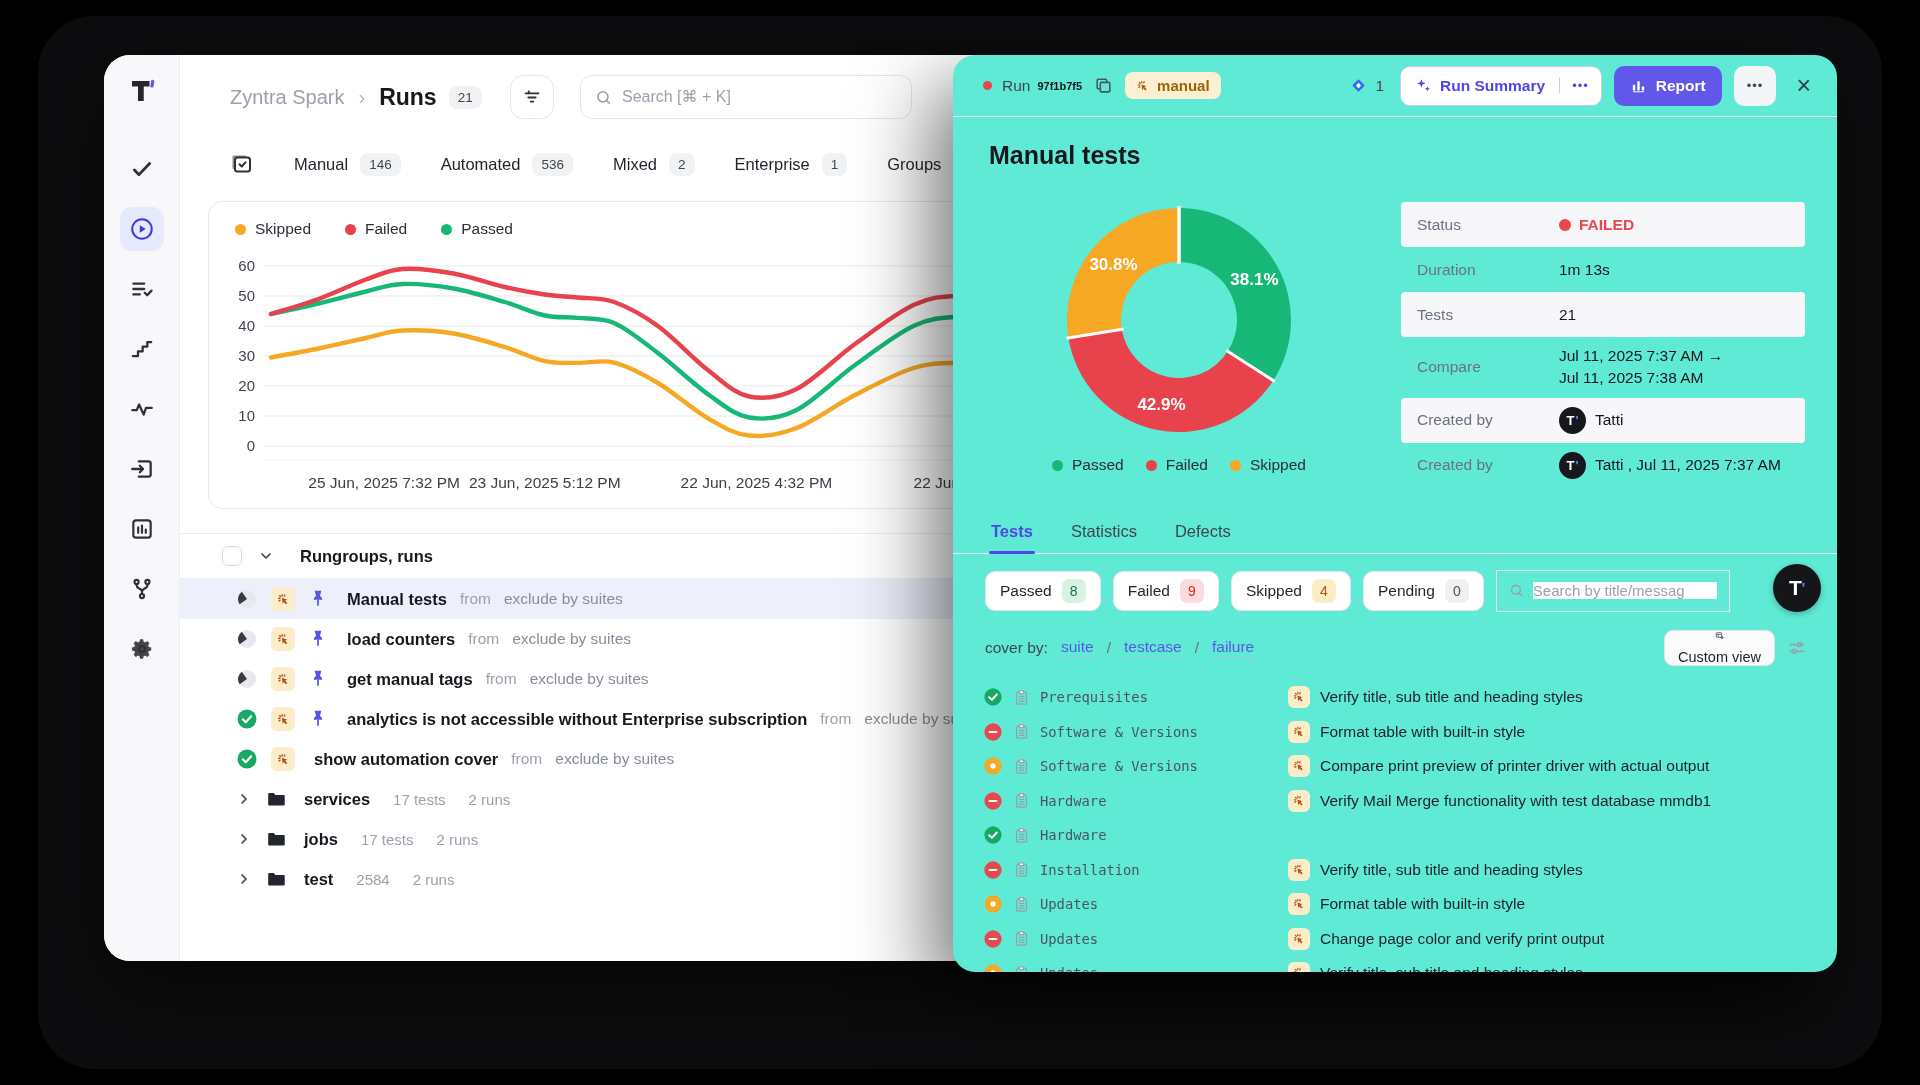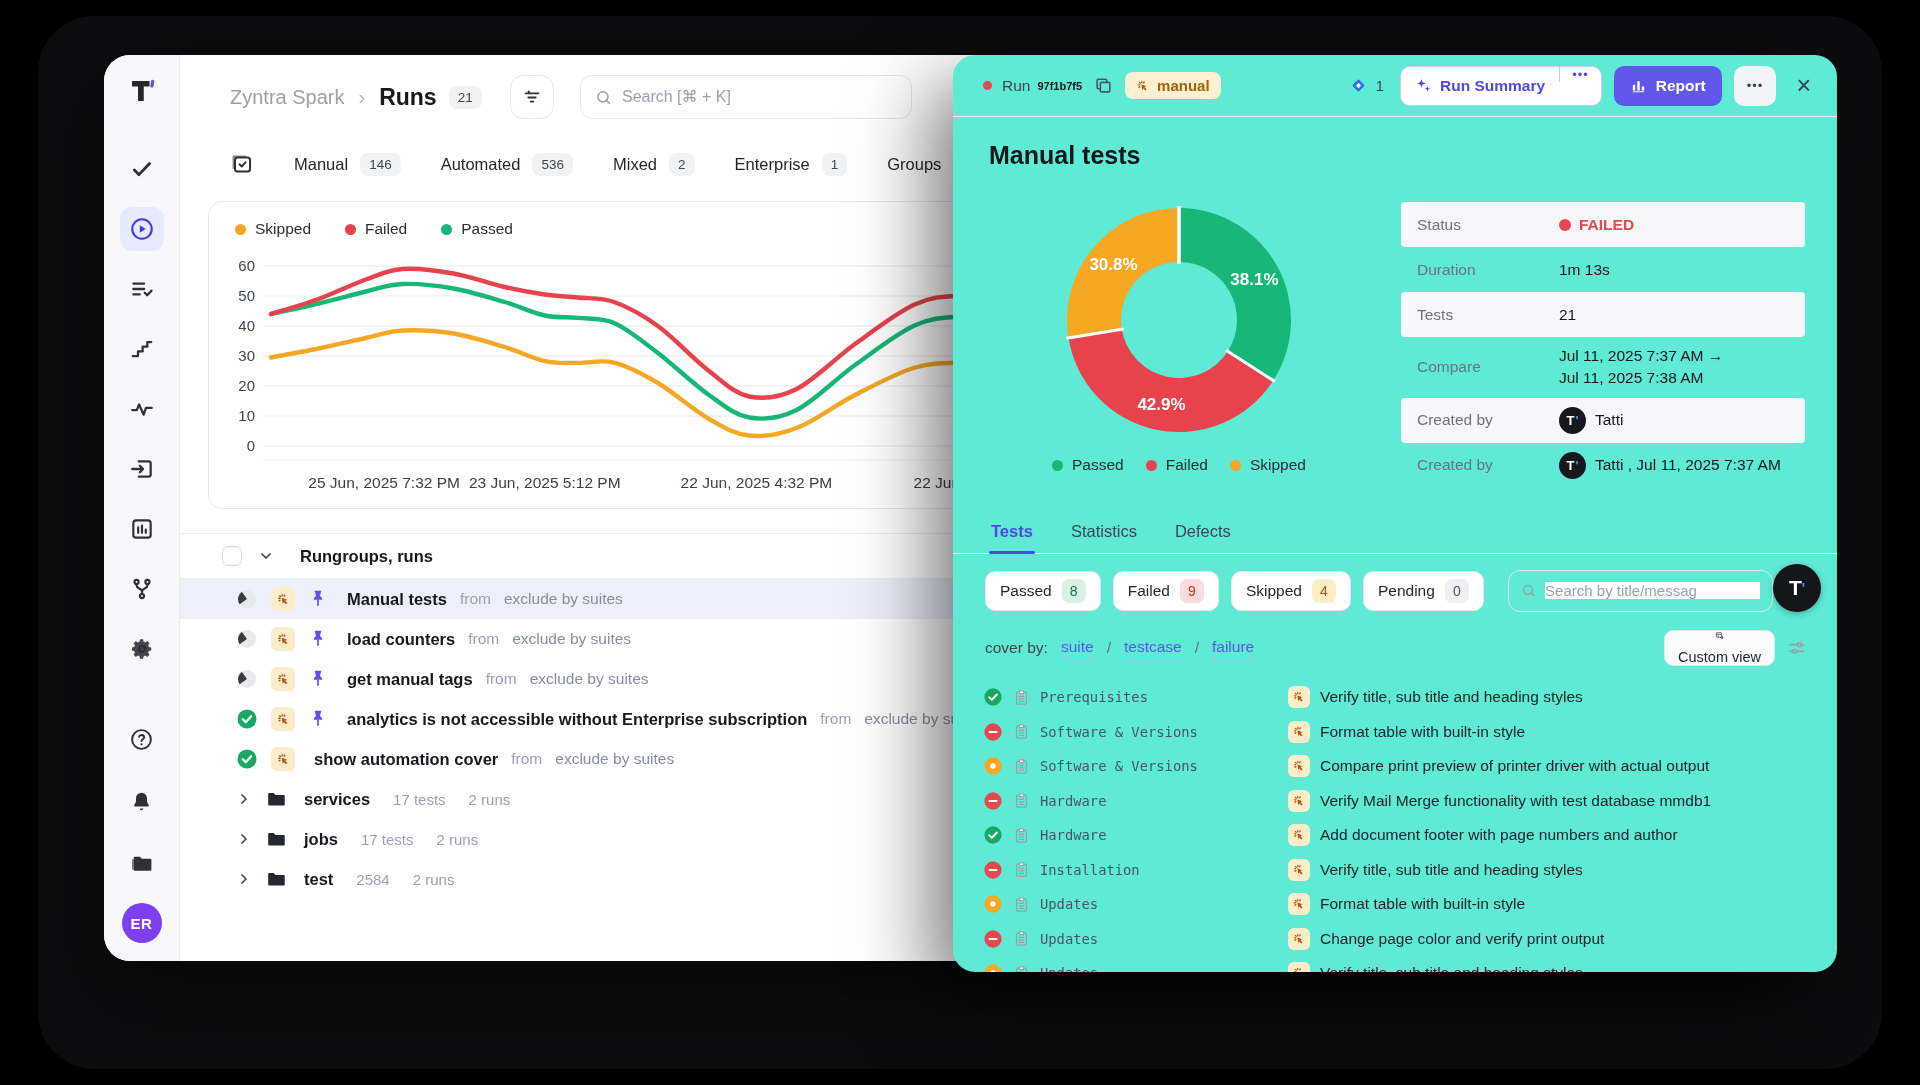--- a/index.html
+++ b/index.html
@@ -53,21 +53,21 @@
 
   
   .panel { position:absolute; left:953px; top:55px; width:884px; height:917px; background:#5eead4; border-radius:22px; box-shadow:-20px 30px 80px rgba(0,0,0,.55); overflow:hidden; z-index:5; }
   .panel-header { display:flex; align-items:center; height:62px; border-bottom:1px solid #ebedf0; padding:0 26px 0 30px; }
   .run-dot { width:9px; height:9px; border-radius:50%; background:#e5484d; margin-right:10px; }
   .run-label { font-size:15.5px; color:#3f4650; margin-right:7px; }
   .run-id { font-size:11px; font-weight:bold; color:#16181d; margin-right:12px; }
   .badge-manual { display:flex; align-items:center; gap:7px; background:#fcf0d2; border-radius:8px; padding:5px 11px; font-size:15px; color:#a16207; font-weight:bold; margin-left:12px; }
   .ph-right { margin-left:auto; display:flex; align-items:center; gap:12px; }
   .diamond-count { font-size:15.5px; color:#3f4650; display:flex; align-items:center; gap:7px; margin-right:4px; }
-  .split-btn { display:flex; align-items:flex-start; border:1px solid #c9c8f6; border-radius:10px; overflow:hidden; background:#fff; }
+  .split-btn { display:flex; align-items:center; border:1px solid #c9c8f6; border-radius:10px; overflow:hidden; background:#fff; }
   .split-main { display:flex; align-items:center; gap:8px; padding:0 14px; height:38px; font-size:15.5px; font-weight:bold; color:#4f46e5; }
   .split-more { display:flex; align-items:center; padding:0 12px; border-left:1px solid #c9c8f6; color:#4f46e5; font-size:13px; letter-spacing:1px; }
   .report-btn { display:flex; align-items:center; gap:9px; background:#6157e8; color:#fff; border-radius:10px; height:40px; padding:0 16px; font-size:15.5px; font-weight:bold; }
   .more-btn { background:#f3f4f6; border-radius:10px; height:40px; padding:0 13px; display:flex; align-items:center; color:#3f4650; font-size:13px; letter-spacing:1px; }
   .close-x { font-size:25px; color:#374151; margin-left:8px; line-height:1; }
 
   .panel-title { font-size:25px; font-weight:bold; color:#16181d; margin:24px 0 0 36px; }
 
   .overview { display:flex; margin-top:24px; }
   .donut-col { margin-left:100px; width:252px; flex:none; }
@@ -85,21 +85,21 @@
   .mini-avatar .tick { color:#5b8cf7; font-weight:bold; margin-left:1px; }
 
   .panel-tabs { display:flex; gap:34px; padding:0 36px; margin-top:26px; border-bottom:1px solid #ebedf0; }
   .ptab { font-size:16.5px; color:#3f4650; padding:8px 2px 12px; position:relative; }
   .ptab.active { color:#4f46e5; font-weight:bold; }
   .ptab.active::after { content:""; position:absolute; left:0; right:0; bottom:-1px; height:3px; background:#4f46e5; border-radius:2px; }
 
   .filters-row { display:flex; align-items:center; gap:12px; padding:16px 0 0 32px; position:relative; }
   .filter-chip { display:flex; align-items:center; gap:10px; border:1px solid #e4e6ea; border-radius:10px; height:40px; padding:0 14px; font-size:15.5px; color:#1f232a; background:#fff; }
   .chip-count { min-width:24px; height:24px; border-radius:7px; display:flex; align-items:center; justify-content:center; font-size:14px; padding:0 6px; }
-  .psearch { display:flex; align-items:center; gap:9px; border:1px solid #e4e6ea; border-radius:12px; height:42px; width:265px; padding:0 12px; margin-left:12px; }
+  .psearch { display:flex; align-items:center; gap:9px; border:1px solid #e4e6ea; border-radius:0; height:42px; width:234px; padding:0 12px; }
   .psearch input { border:none; outline:none; width:100%; font-size:15px; color:#3f4650; font-family:"Liberation Sans",sans-serif; }
   .psearch input::placeholder { color:#9ba1ac; }
   .big-avatar { position:absolute; right:16px; top:10px; width:48px; height:48px; border-radius:50%; background:#141619; color:#fff; font-weight:bold; font-size:21px; display:flex; align-items:center; justify-content:center; box-shadow:0 2px 6px rgba(0,0,0,.25); }
   .big-avatar .tick { color:#5b8cf7; font-size:14px; vertical-align:top; }
 
   .sort-row { display:flex; align-items:center; padding:18px 30px 0 32px; font-size:15.5px; color:#3f4650; }
   .sort-link { color:#5d55e7; border-bottom:1.6px dashed #b9b6f3; margin:0 13px; padding-bottom:1px; }
   .sort-sep { color:#6b7280; }
   .custom-view { margin-left:auto; display:flex; align-items:center; gap:9px; border:1px solid #e4e6ea; border-radius:9px; height:36px; padding:0 13px; font-size:14.5px; color:#1f232a; background:#fbfbfc;flex-direction:column; }
   .sliders-ic { margin-left:12px; color:#9aa0aa; }
@@ -177,42 +177,20 @@
               <path d="M7 7.4v1.4c0 3 5 2.6 5 5.6v2.1M17 7.4v1.4c0 3-5 2.6-5 5.6"></path>
             </svg>
         </div>
         <div class="side-item">
           <svg width="26" height="26" viewBox="0 0 24 24" fill="currentColor">
               <path d="M12 8.2a3.8 3.8 0 1 0 0 7.6 3.8 3.8 0 0 0 0-7.6zm0 5.6a1.8 1.8 0 1 1 0-3.6 1.8 1.8 0 0 1 0 3.6z"></path>
               <path d="M20.5 13.4v-2.8l-2.2-.5a6.6 6.6 0 0 0-.6-1.5l1.2-1.9-2-2-1.9 1.2a6.6 6.6 0 0 0-1.5-.6L13 3.1h-2.8l-.5 2.2c-.53.14-1.03.34-1.5.6L6.3 4.7l-2 2 1.2 1.9c-.26.47-.46.97-.6 1.5l-2.2.5v2.8l2.2.5c.14.53.34 1.03.6 1.5l-1.2 1.9 2 2 1.9-1.2c.47.26.97.46 1.5.6l.5 2.2H13l.5-2.2a6.6 6.6 0 0 0 1.5-.6l1.9 1.2 2-2-1.2-1.9c.26-.47.46-.97.6-1.5l2.2-.5z" fill-opacity=".9"></path>
             </svg>
         </div>
       </nav>
-      <div class="side-bottom">
-        <div class="side-item">
-          <svg width="25" height="25" viewBox="0 0 24 24" fill="none" stroke="currentColor" stroke-width="1.9" stroke-linecap="round">
-              <circle cx="12" cy="12" r="9"></circle>
-              <path d="M9.6 9.4a2.5 2.5 0 0 1 4.9.6c0 1.6-2.4 2-2.4 3.4"></path>
-              <circle cx="12" cy="16.6" r="1.1" fill="currentColor" stroke="none"></circle>
-            </svg>
-        </div>
-        <div class="side-item">
-          <svg width="25" height="25" viewBox="0 0 24 24" fill="currentColor">
-              <path d="M12 3.5a5.3 5.3 0 0 0-5.3 5.3v3.4L5 15.6a.8.8 0 0 0 .7 1.2h12.6a.8.8 0 0 0 .7-1.2l-1.7-3.4V8.8A5.3 5.3 0 0 0 12 3.5z"></path>
-              <path d="M10.3 18.6h3.4a1.7 1.7 0 0 1-3.4 0z"></path>
-            </svg>
-        </div>
-        <div class="side-item">
-          <svg width="25" height="25" viewBox="0 0 24 24" fill="currentColor">
-              <path d="M5.5 5.5h5l1.8 2h8.2a1 1 0 0 1 1 1V18a1 1 0 0 1-1 1H5.5a1 1 0 0 1-1-1V6.5a1 1 0 0 1 1-1z"></path>
-              <path d="M3 8h1.5v10H3.8A.8.8 0 0 1 3 17.2z" fill-opacity=".7"></path>
-            </svg>
-        </div>
-        <div class="avatar-er">ER</div>
-      </div>
     </aside>
 
     <div class="content">
       <div class="top-header">
         <span class="crumb-project">Zyntra Spark</span>
         <span class="crumb-sep">›</span>
         <span class="crumb-page">Runs</span>
         <span class="pill">21</span>
         <div class="filter-btn">
           <svg width="22" height="22" viewBox="0 0 24 24" fill="none" stroke="#2f3137" stroke-width="2" stroke-linecap="round">
@@ -730,29 +708,20 @@
                 <path d="M6.8 11.3l2.9 2.9 5.5-6" stroke="#fff" stroke-width="2.2" fill="none" stroke-linecap="round" stroke-linejoin="round"></path>
               </svg>
             </span>
       <svg width="17" height="17" viewBox="0 0 24 24" fill="none" stroke="#9aa0aa" stroke-width="1.8" stroke-linecap="round">
               <rect x="5" y="4.5" width="14" height="17" rx="2"></rect>
               <rect x="9" y="2.5" width="6" height="4" rx="1" fill="#fff"></rect>
               <path d="M9 10.5h1.4M12 10.5h3M9 14h1.4M12 14h3M9 17.5h1.4M12 17.5h3"></path>
             </svg>
       <span class="suite-name">Hardware</span>
     </div>
-    <div class="t-case">
-      <span class="icon-cursor sm">
-              <svg width="14" height="14" viewBox="0 0 18 18" fill="none" stroke="#b45309" stroke-width="1.6" stroke-linecap="round">
-                <path d="M7 7l6.5 2.4-2.8 1 2.9 2.9-1.5 1.5-2.9-2.9-1 2.8z" fill="#b45309" stroke="none"></path>
-                <path d="M7.5 3.2v1.6M3.2 7.5h1.6M4.4 4.4l1.1 1.1M10.6 3.6l-.8 1.3M3.6 10.6l1.3-.8"></path>
-              </svg>
-            </span>
-      <span class="case-title">Add document footer with page numbers and author</span>
-    </div>
   </div>
 
   <div class="test-row">
     <div class="t-suite">
       <span class="t-status">
               <svg width="20" height="20" viewBox="0 0 22 22">
                 <circle cx="11" cy="11" r="9.5" fill="#e5484d"></circle>
                 <rect x="6" y="9.8" width="10" height="2.4" rx="1.2" fill="#fff"></rect>
               </svg>
             </span>

